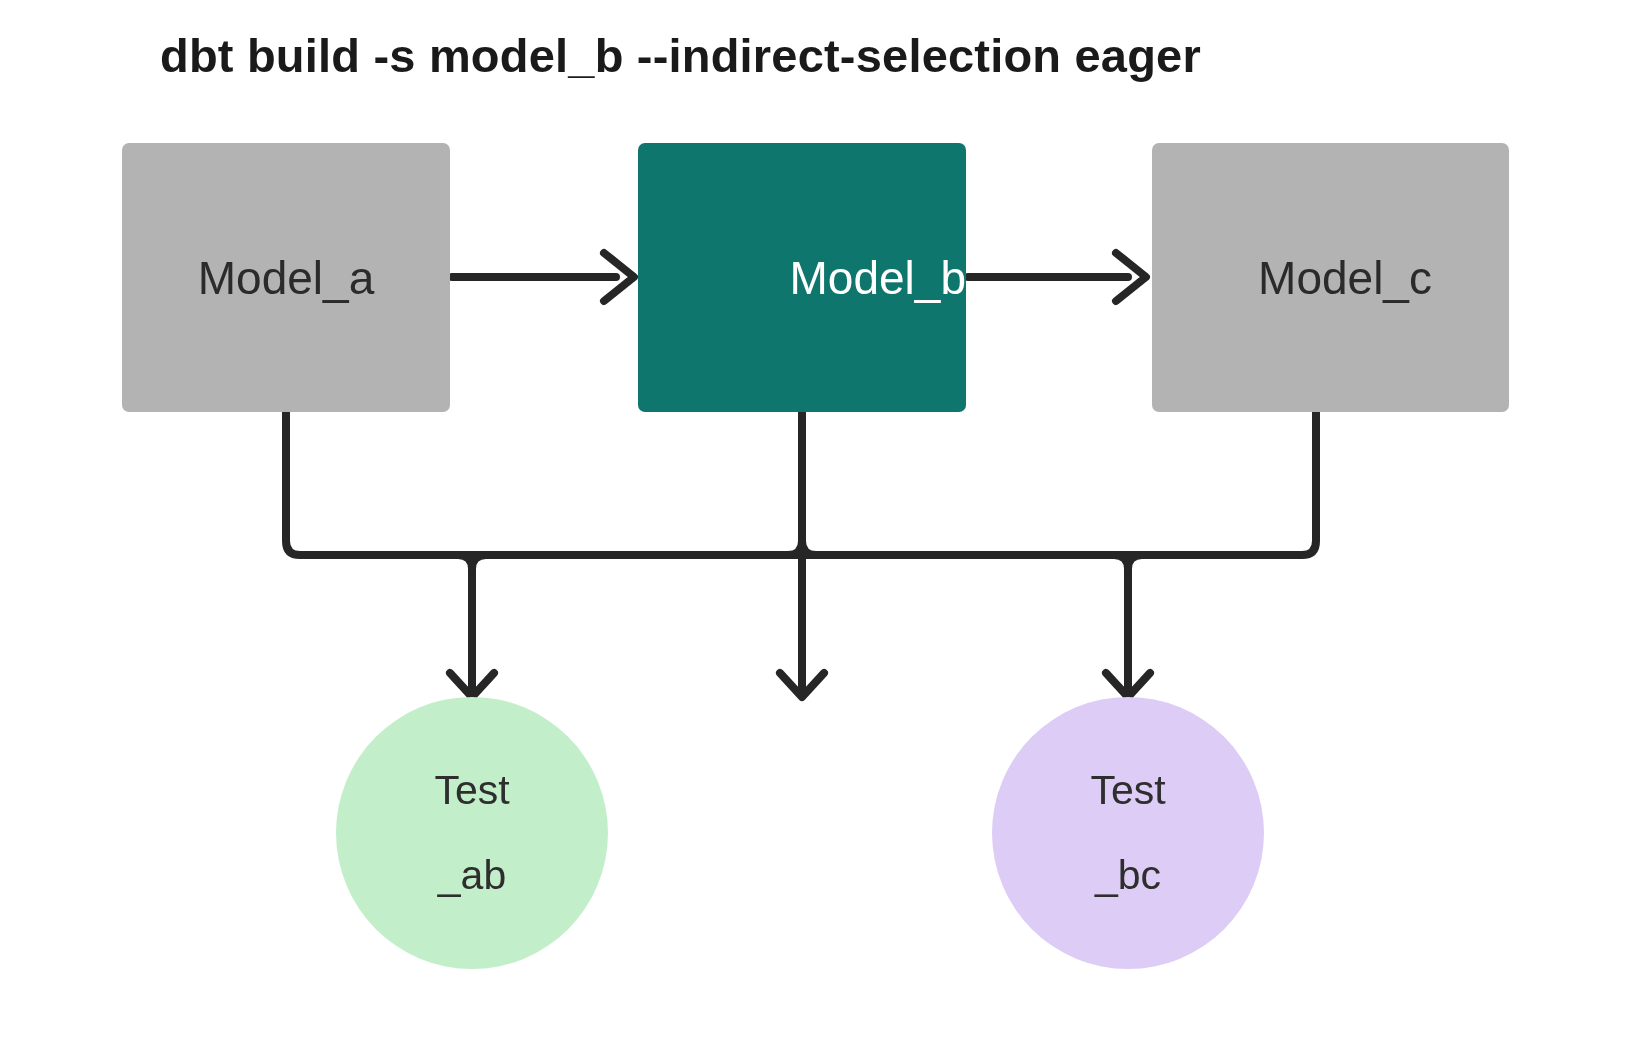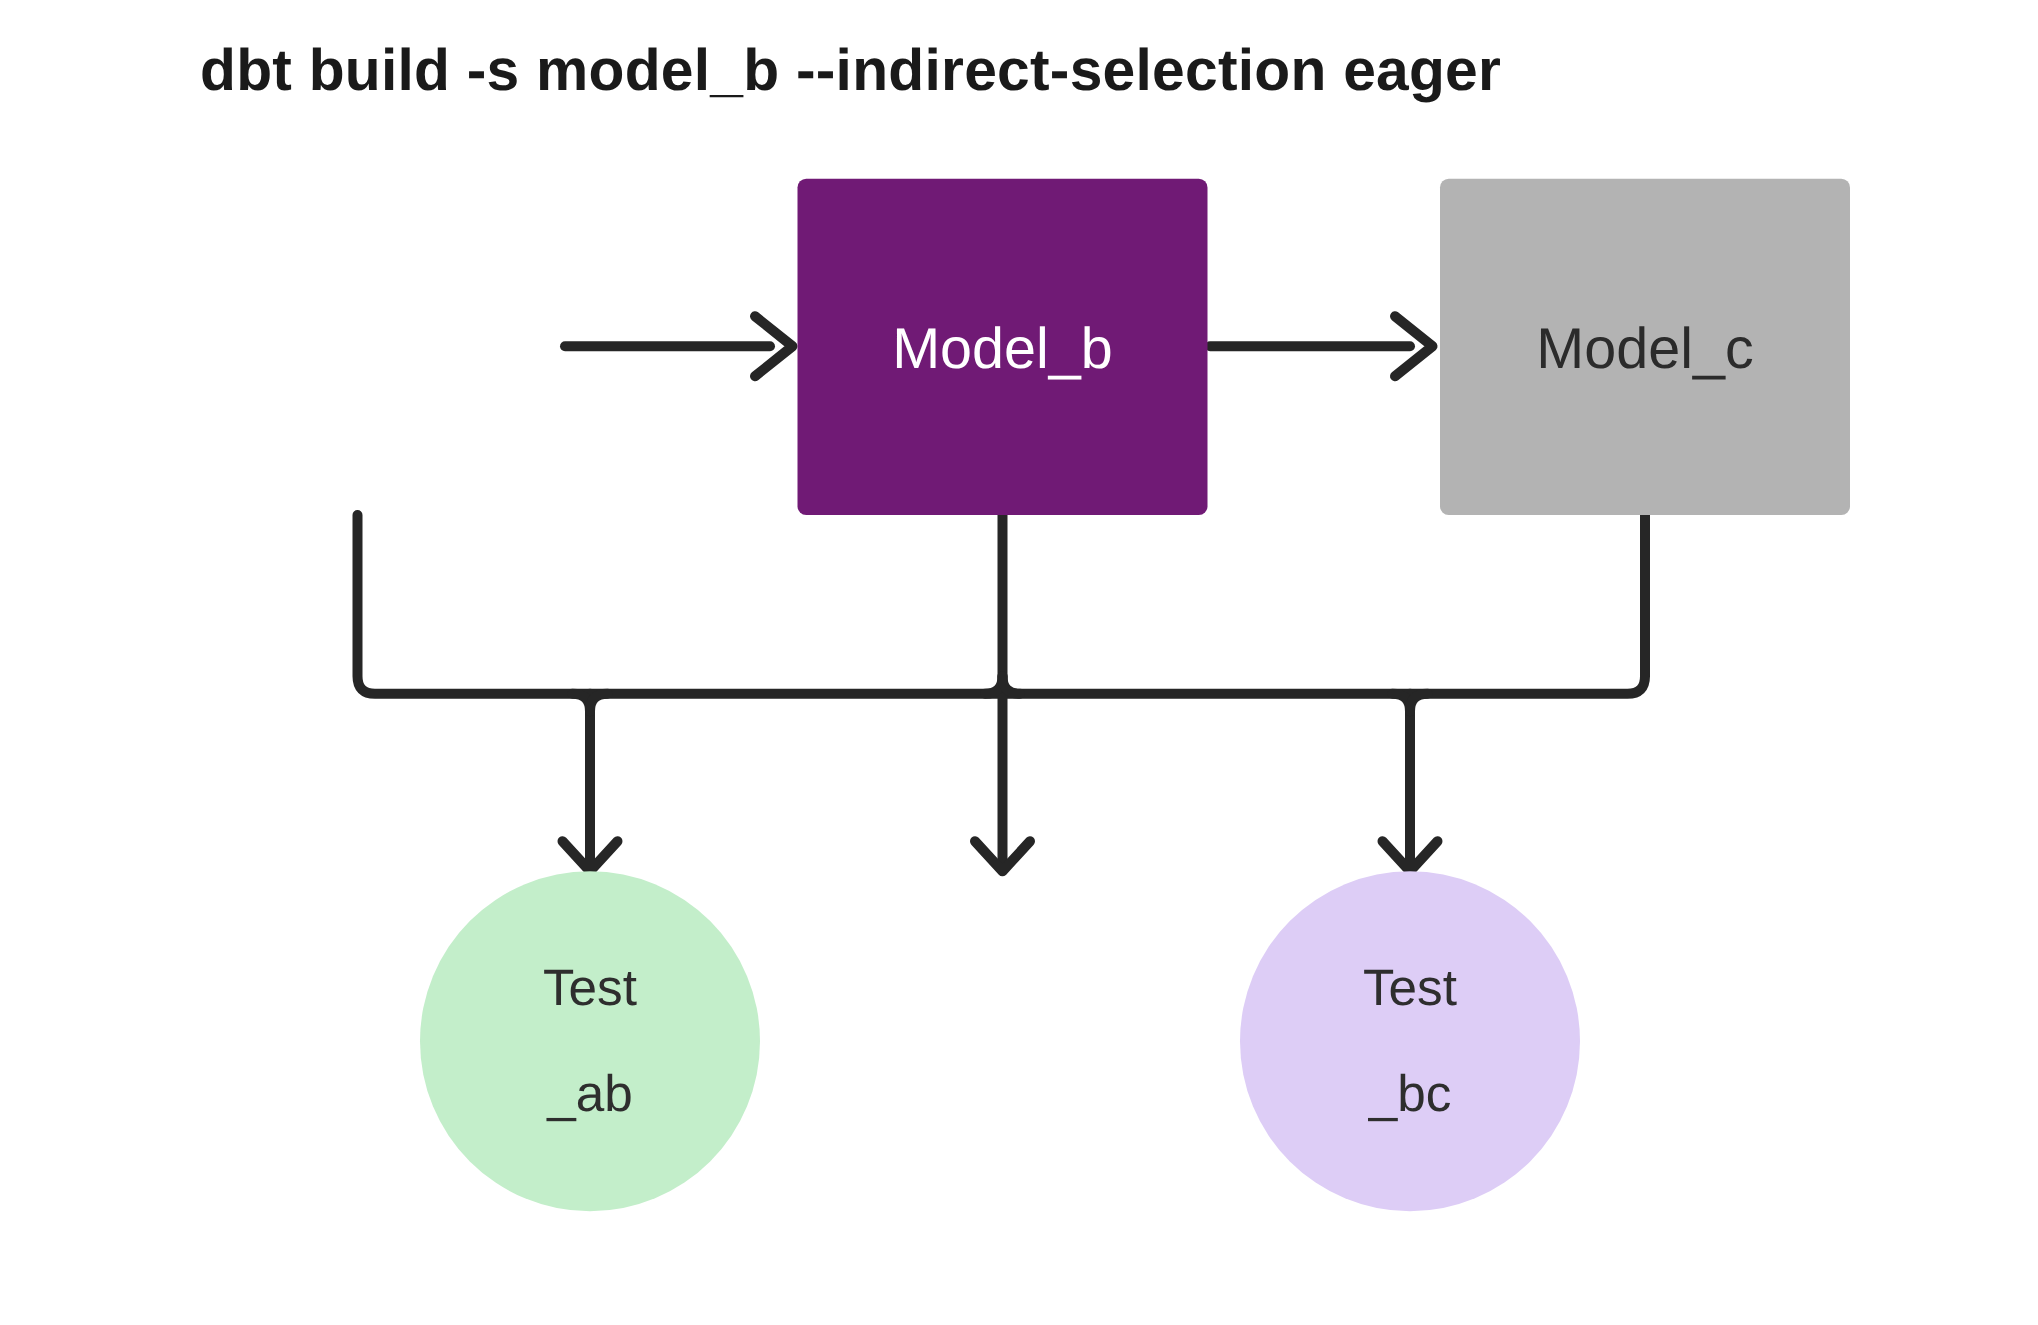--- a/index.html
+++ b/index.html
@@ -40,21 +40,21 @@
     height: 269px;
     border-radius: 7px;
     display: flex;
     align-items: center;
     justify-content: center;
     font-size: 46px;
     font-weight: 500;
   }
   .model-box.a { left: 122px; }
   .model-box.b { left: 638px; }
-  .model-box.c { left: 1152px; }
+  .model-box.c { left: 1152px; padding-left: 29px; }
   .test-circle {
     position: absolute;
     top: 697px;
     width: 272px;
     height: 272px;
     border-radius: 50%;
     display: flex;
     flex-direction: column;
     align-items: center;
     justify-content: center;
@@ -98,22 +98,25 @@
       <path d="M 1128 555 L 1128 694" stroke="#262626"></path>
       <path d="M 1114 555 Q 1128 555 1128 569" stroke="#262626"></path>
       <path d="M 1142 555 Q 1128 555 1128 569" stroke="#262626"></path>
 
       <path d="M 450 673 L 472 697 L 494 673" stroke="#262626"></path>
       <path d="M 780 673 L 802 697 L 824 673" stroke="#262626"></path>
       <path d="M 1106 673 L 1128 697 L 1150 673" stroke="#262626"></path>
     </g>
   </svg>
 
+  <div class="model-box a" style="background-color: rgb(179, 179, 179); color: rgb(43, 43, 43);">
+    <span>Model_a</span>
+  </div>
 
-  <div class="model-box b" style="background-color: #701a75; color: rgb(255, 255, 255);">
+  <div class="model-box b" style="background-color: #0f766e; color: rgb(255, 255, 255); justify-content: flex-end;">
     <span>Model_b</span>
   </div>
 
   <div class="model-box c" style="background-color: rgb(179, 179, 179); color: rgb(43, 43, 43);">
     <span>Model_c</span>
   </div>
 
   <div class="test-circle ab" style="background-color: rgb(195, 238, 202); color: rgb(46, 46, 46);">
     <span class="test-line">Test</span>
     <span class="test-line">_ab</span>

